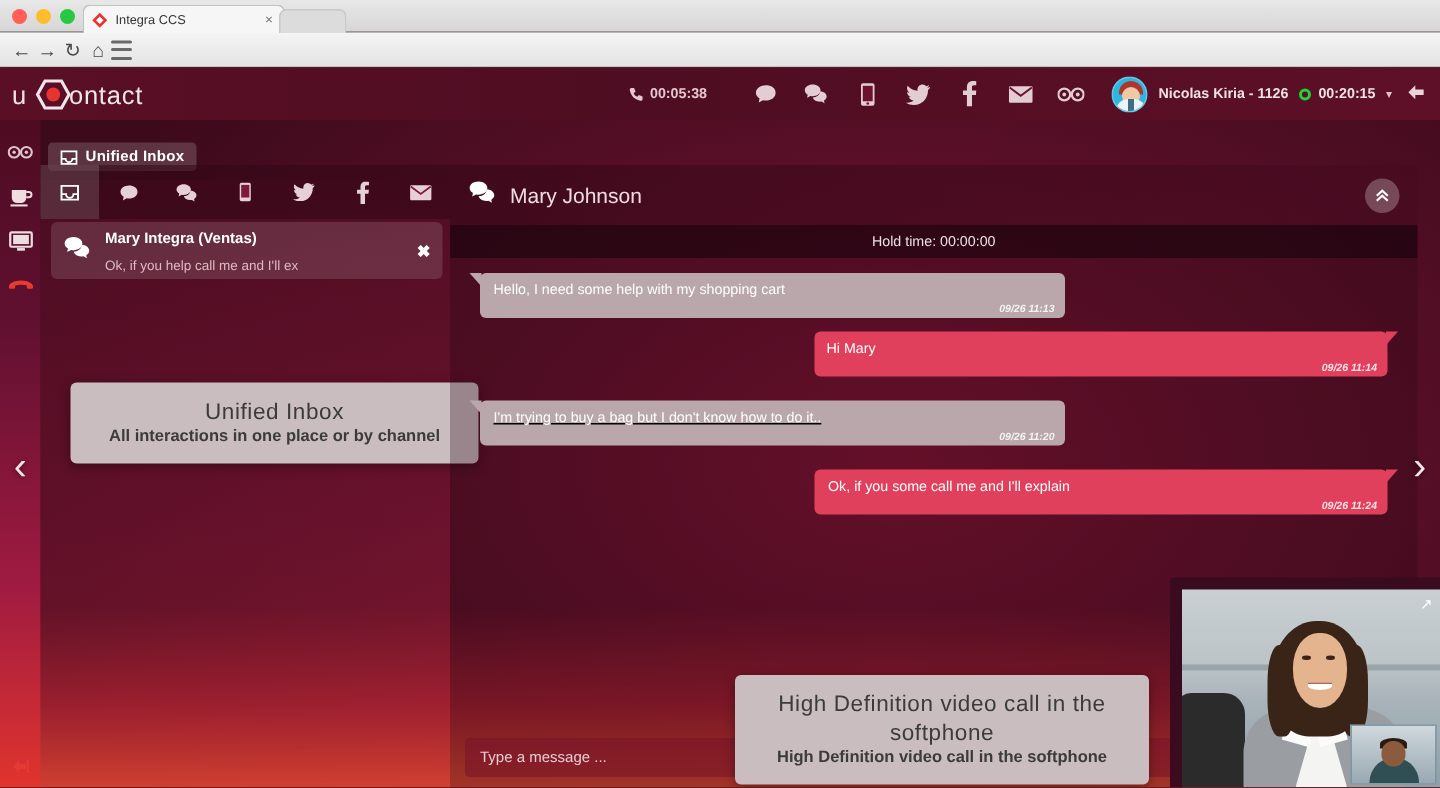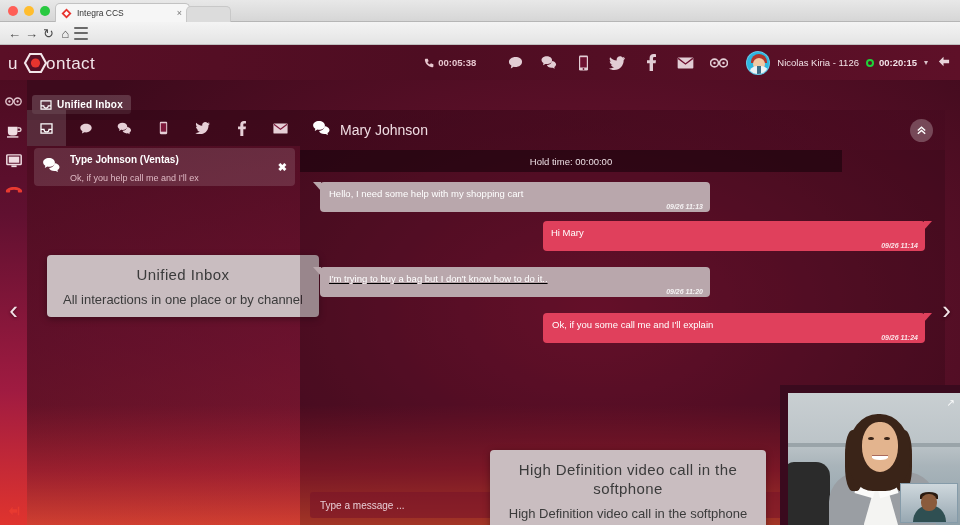--- a/index.html
+++ b/index.html
@@ -82,21 +82,21 @@
   }
   .avatar{
     width:24px; height:24px; border-radius:50%; margin:0 7px 0 10px;
     background:#2fb6e0; position:relative; overflow:hidden; flex:none;
     border:1px solid rgba(255,255,255,.25);
   }
   .av-hair{position:absolute;left:4px;top:2px;width:16px;height:9px;border-radius:8px 8px 0 0;background:#b0352c;}
   .av-face{position:absolute;left:6px;top:6px;width:12px;height:12px;border-radius:50%;background:#f0c9a4;}
   .av-body{position:absolute;left:2px;bottom:0;width:20px;height:8px;border-radius:10px 10px 0 0;background:#eef3f6;}
   .av-tie{position:absolute;left:10px;bottom:0;width:4px;height:8px;background:#3f6e88;}
-  .user-name{ color:#f2e2e7; font-size:9.5px; font-weight:normal; white-space:nowrap;}
+  .user-name{ color:#f2e2e7; font-size:9.5px; font-weight:bold; white-space:nowrap;}
   .status-dot{ width:8px;height:8px;border-radius:50%;border:2px solid #1fd43a; margin:0 5px 0 7px; flex:none;}
   .user-timer{ color:#f2e2e7; font-size:9.5px; font-weight:bold;}
   .caret{ margin:0 9px 0 7px; color:#d9c2c9; font-size:8px;}
   .logout-arrow{ color:#e9d4da; font-size:14px; margin-right:3px; cursor:pointer;}
 
   
   .rail{
     position:absolute; left:0; top:35px; width:27px; height:445px;
     background:linear-gradient(180deg,#4d0c21 0%, #601030 30%, #a01b41 70%, #e0342e 100%);
     display:flex; flex-direction:column; align-items:center; padding-top:6px;
@@ -138,21 +138,21 @@
   .conv-name{ color:#fff; font-size:10px; font-weight:bold; line-height:13px; white-space:nowrap;}
   .conv-prev{ color:#dfb9c4; font-size:9px; line-height:12px; white-space:nowrap; overflow:hidden; text-overflow:ellipsis;}
   .conv-x{ color:#fff; font-size:11px; font-weight:bold; cursor:pointer; margin-left:4px; flex:none;}
 
   
   .callout{
     position:absolute; background:#c9bdc0; border-radius:4px;
     box-shadow:0 2px 7px rgba(0,0,0,.35); padding:10px 12px; text-align:center;
   }
   .callout-title{ color:#3b3b3b; font-size:15px; line-height:19px; letter-spacing:.4px;}
-  .callout-sub{ color:#3b3b3b; font-size:13px; line-height:15px; margin-top:8px;}
+  .callout-sub{ color:#3b3b3b; font-size:11px; line-height:15px; margin-top:0;font-weight:bold;}
   #callout-inbox{ left:47px; top:210px; width:272px; }
   #callout-video{ left:490px; top:405px; width:276px; }
 
   
   .carousel-arrow{
     position:absolute; top:240px; width:27px; height:50px;
     display:flex; align-items:center; justify-content:center;
     color:#f3e4e8; font-size:26px; cursor:pointer; font-weight:300;
     text-shadow:0 1px 3px rgba(0,0,0,.5);
   }
@@ -169,21 +169,21 @@
     background:linear-gradient(90deg, rgba(60,8,26,.55), rgba(85,12,38,.35));
   }
   .chat-header-ico{ margin-right:9px; color:#fff; flex:none;}
   .chat-title{ color:#f0dde3; font-size:14px;}
   .collapse-btn{
     margin-left:auto; width:23px; height:23px; border-radius:50%;
     background:rgba(255,255,255,.25); display:flex; align-items:center; justify-content:center;
     color:#fff; font-size:11px; cursor:pointer;
   }
   .holdbar{
-    position:absolute; left:0; top:40px; width:542px; height:22px;
+    position:absolute; left:0; top:40px; width:645px; height:22px;
     background:rgba(18,2,9,.55); display:flex; align-items:center; justify-content:center;
   }
   .holdbar span{ color:#ecdfe4; font-size:9.5px;}
 
   .msgs{ position:absolute; left:0; top:62px; width:645px; height:320px; padding:10px 20px 0 20px;}
   .msg{ position:relative; margin-bottom:9px; display:flex;}
   .msg.in{ justify-content:flex-start;}
   .msg.out{ justify-content:flex-end;}
   .bubble{
     position:relative; border-radius:4px; padding:6px 9px 12px 9px;
@@ -457,21 +457,21 @@
     </div>
 
     <div class="conv">
       <span class="conv-ico">
         <svg width="19" height="16" viewBox="0 0 18 16">
             <path d="M6.5 1C3.2 1 .6 2.9.6 5.3c0 1.4.9 2.6 2.2 3.4L2.3 11l2.6-1.4c.5.1 1 .2 1.6.2 3.3 0 5.9-1.9 5.9-4.4S9.8 1 6.5 1z" fill="#fff"></path>
             <path d="M11.8 6.2c2.9.1 5.2 1.8 5.2 3.9 0 1.2-.8 2.3-2 3l.4 2-2.2-1.2c-.5.1-.9.1-1.4.1-2.6 0-4.8-1.3-5.2-3.1 3-.2 5.4-2 5.2-4.7z" fill="#fff"></path>
           </svg>
       </span>
       <span class="conv-txt">
-        <span class="conv-name">Type Johnson (Ventas)</span>
+        <span class="conv-name">Mary Integra (Ventas)</span>
         <span class="conv-prev">Ok, if you help call me and I'll ex</span>
       </span>
       <span class="conv-x">✖</span>
     </div>
 
     <div class="callout" id="callout-inbox">
       <div class="callout-title">Unified Inbox</div>
       <div class="callout-sub">All interactions in one place or by channel</div>
     </div>
 

